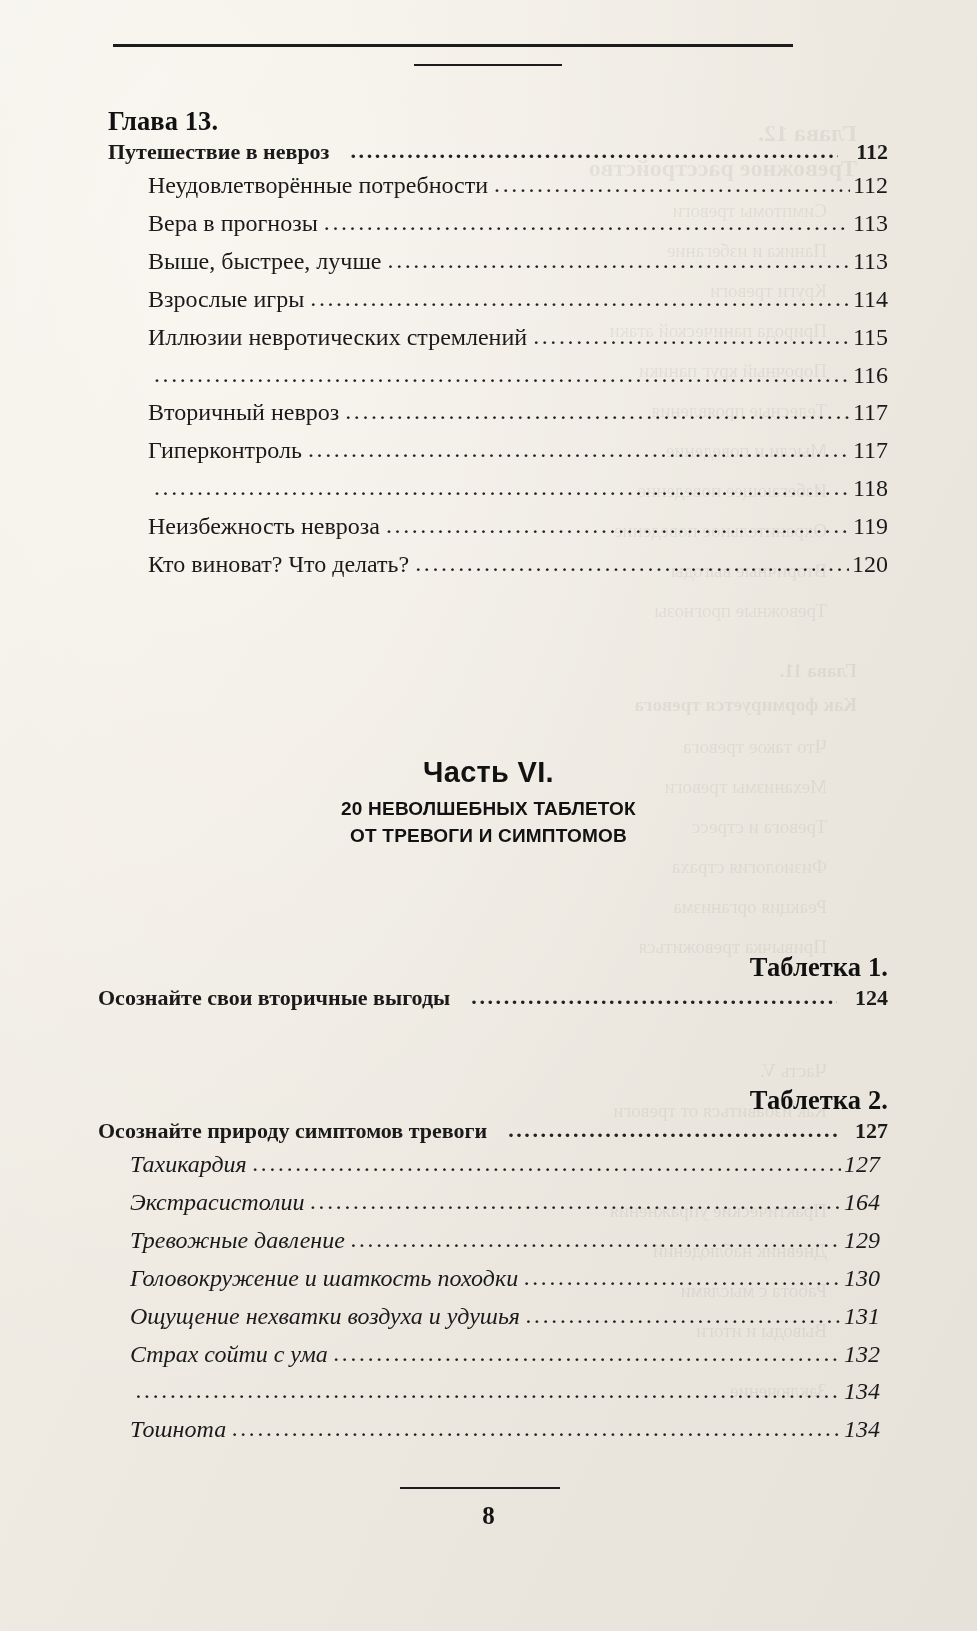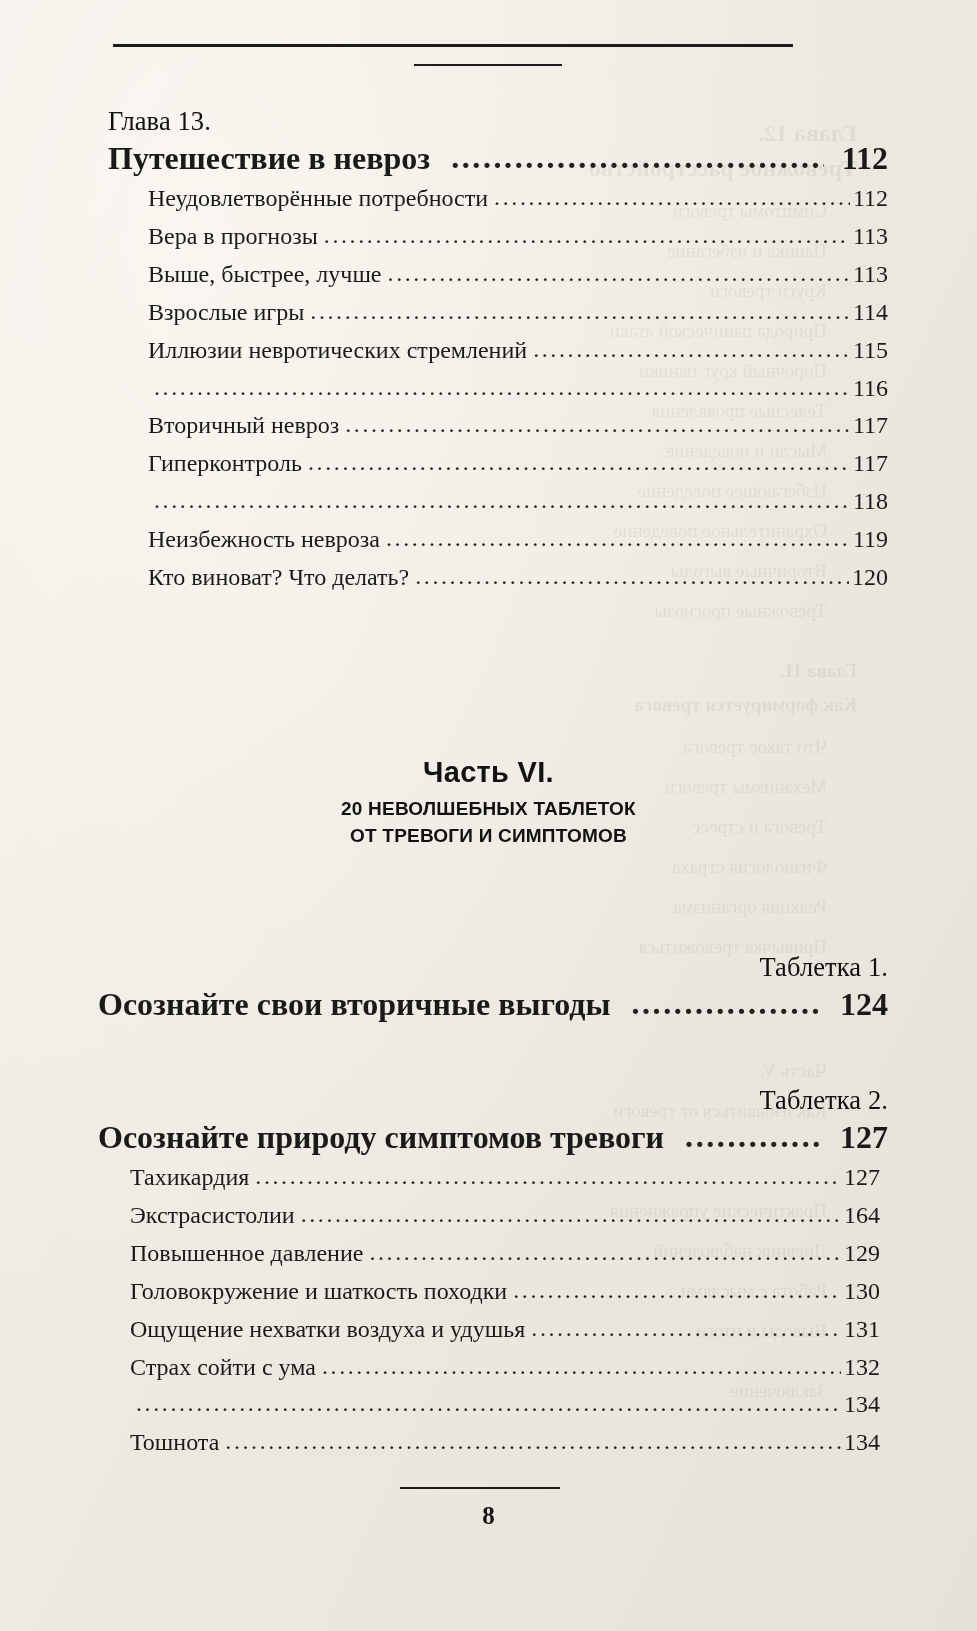--- a/index.html
+++ b/index.html
@@ -85,21 +85,21 @@
   }
 
   .toc {
     position: absolute;
     left: 108px;
     top: 104px;
     width: 780px;
   }
 
   .chapter-head {
-    font-weight: normal;
+    font-weight: bold;
     font-size: 26.5px;
     line-height: 1.30;
     color: #111;
     letter-spacing: 0.1px;
   }
   .chapter-head .l1 { display: block; }
 
   .entry {
     display: flex;
     align-items: baseline;
@@ -118,21 +118,21 @@
     transform: translateY(-1px);
   }
   .entry .page-no {
     white-space: nowrap;
     text-align: right;
   }
 
   
   .entry.major {
     font-weight: bold;
-    font-size: 32px;
+    font-size: 22px;
     line-height: 1.30;
     gap: 15px;
   }
   .entry.major .page-no { font-weight: bold; }
 
   
   .sub {
     margin-left: 40px;
     width: 740px;
   }
@@ -313,36 +313,36 @@
     <div class="block" style="top:1083px;">
       <div class="chapter-head">
         <span class="l1">Таблетка 2.</span>
       </div>
       <div class="entry major">
         <span class="label">Осознайте природу симптомов тревоги</span>
         <span class="dots">................................................................................................</span>
         <span class="page-no">127</span>
       </div>
 
-      <div class="sub" style="width:750px; margin-left:32px;">
+      <div class="sub" style="width:750px; margin-left:32px;font-style:italic;">
 
         <div class="entry minor">
           <span class="label">Тахикардия</span>
           <span class="dots">................................................................................................</span>
           <span class="page-no">127</span>
         </div>
 
         <div class="entry minor">
           <span class="label">Экстрасистолии</span>
           <span class="dots">................................................................................................</span>
           <span class="page-no">164</span>
         </div>
 
         <div class="entry minor">
-          <span class="label">Повышенное давление</span>
+          <span class="label">Тревожные давление</span>
           <span class="dots">................................................................................................</span>
           <span class="page-no">129</span>
         </div>
 
         <div class="entry minor">
           <span class="label">Головокружение и шаткость походки</span>
           <span class="dots">................................................................................................</span>
           <span class="page-no">130</span>
         </div>
 

